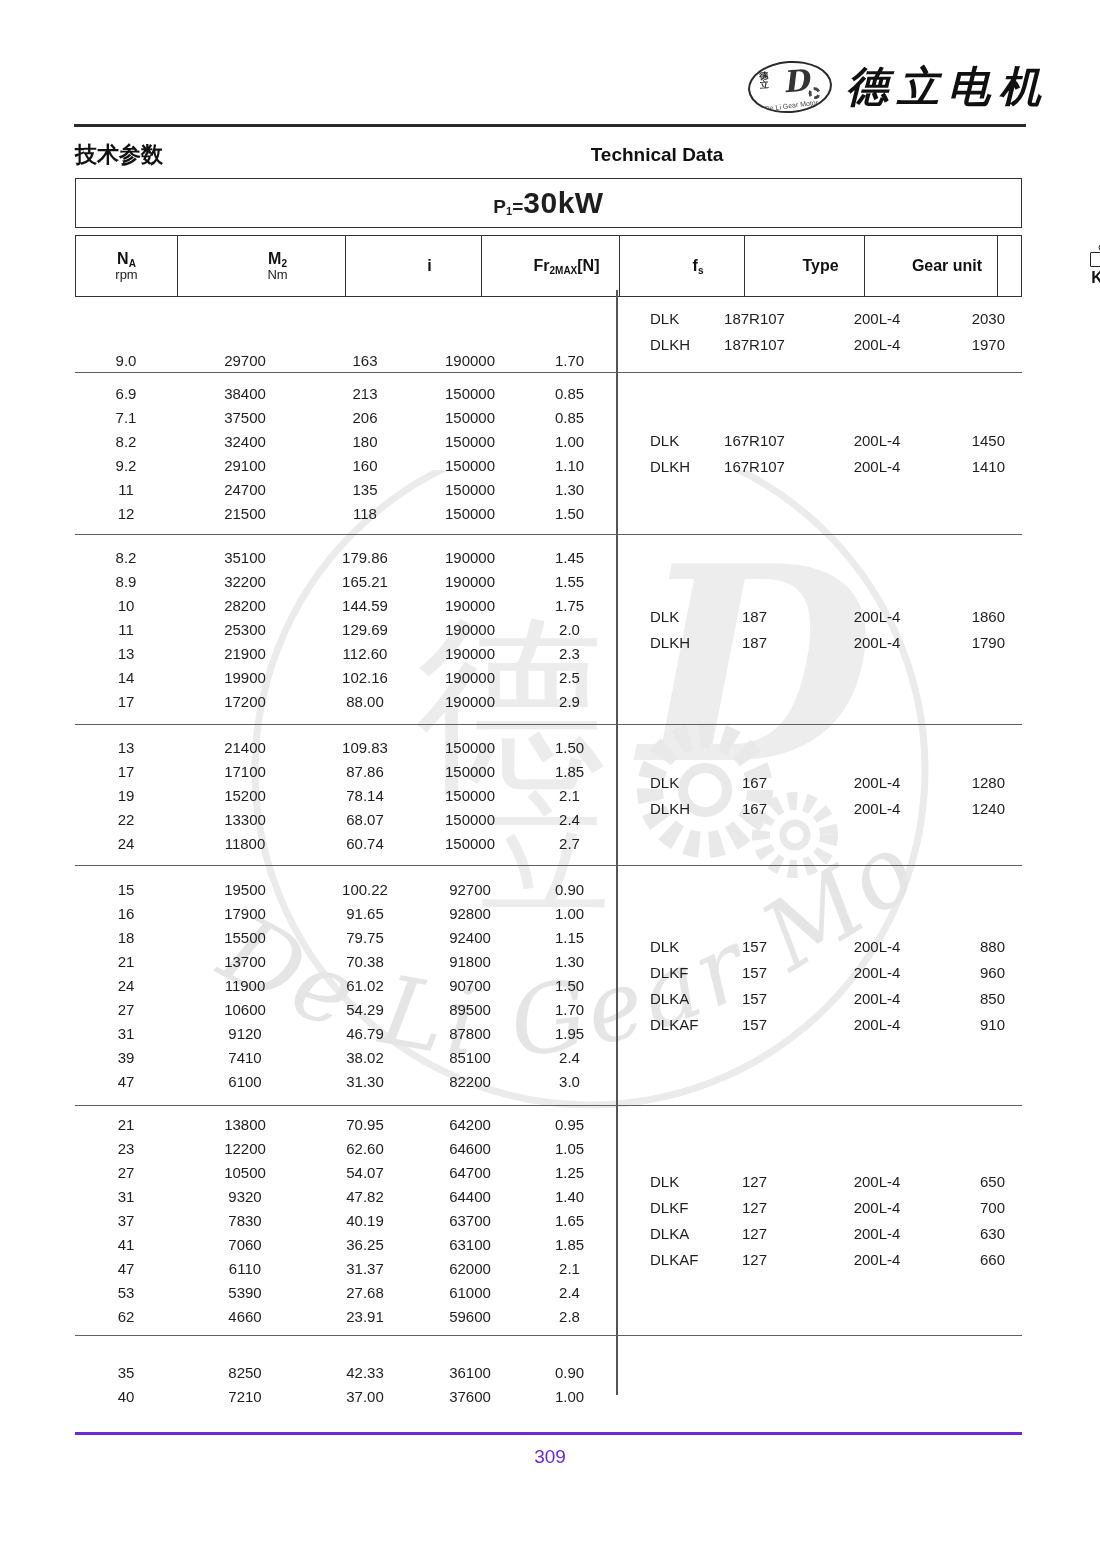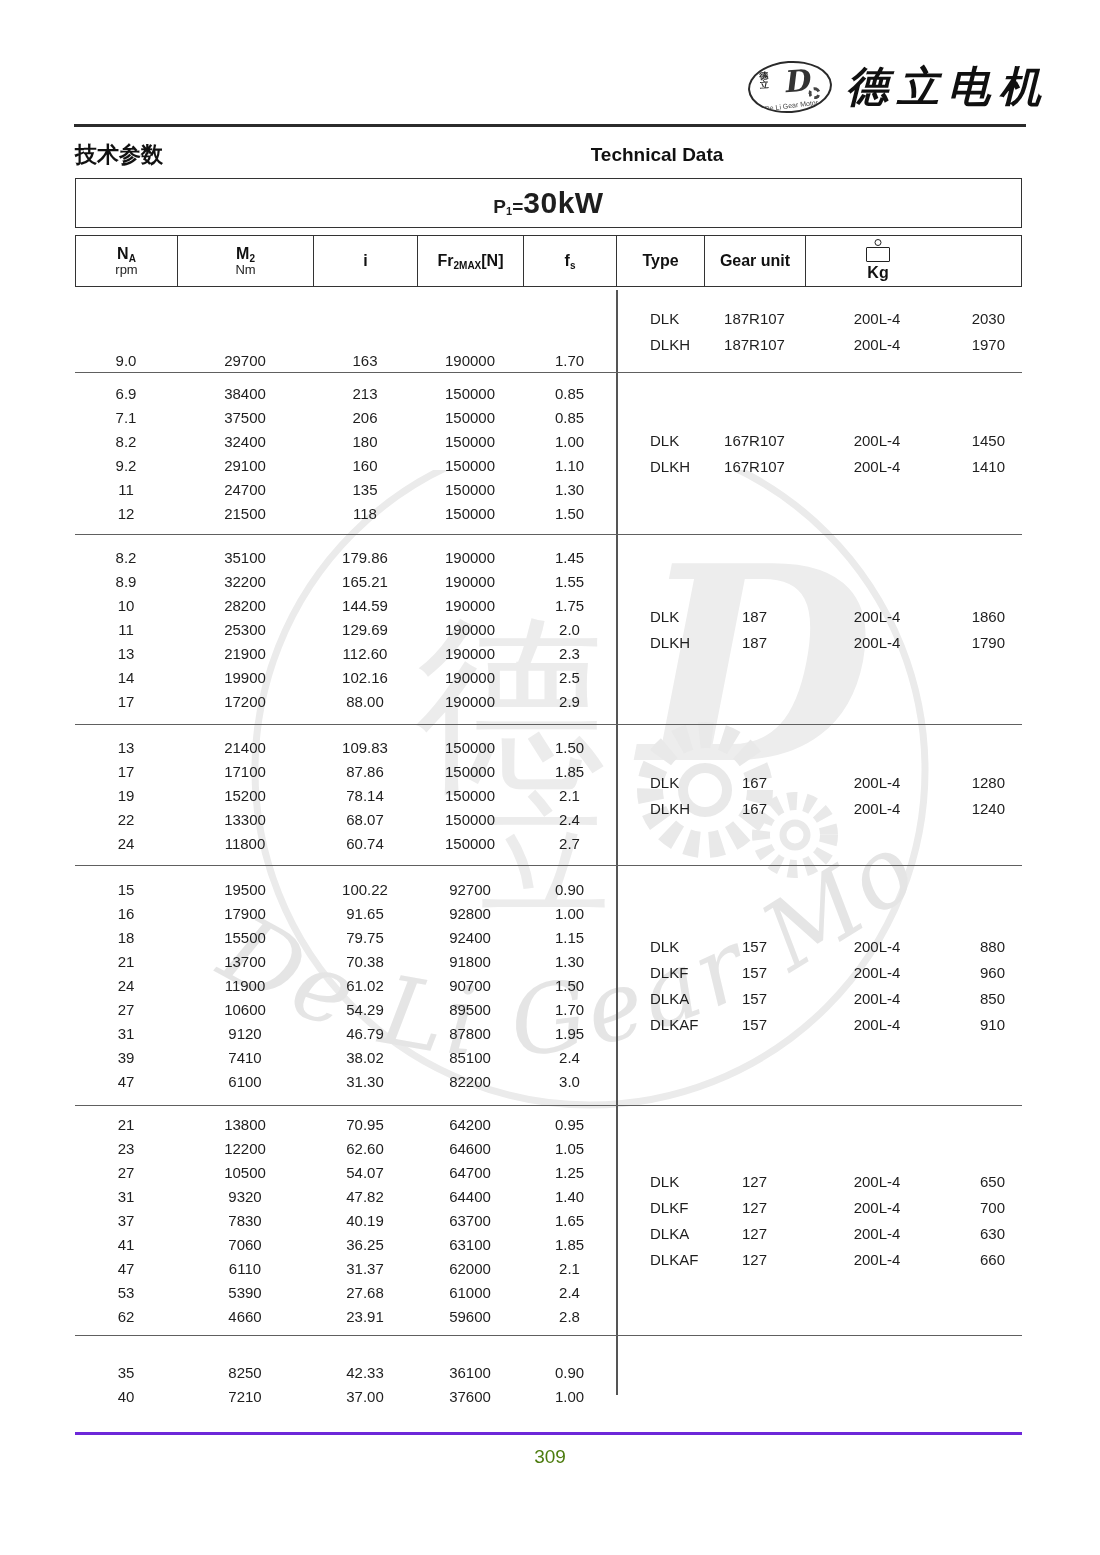--- a/index.html
+++ b/index.html
@@ -35,23 +35,23 @@
   .power-box{position:absolute;left:75px;top:178px;width:947px;height:50px;border:1.5px solid #333;
              display:flex;align-items:baseline;justify-content:center;z-index:1;background:transparent;}
   .pw-base{font-size:19px;font-weight:bold;}
   .pw-sub{font-size:11px;font-weight:bold;position:relative;top:2px;}
   .pw-eq{font-size:19px;font-weight:bold;}
   .pw-val{font-size:30px;font-weight:bold;letter-spacing:.5px;}
   .power-box{align-items:center;}
   .power-inner{display:flex;align-items:baseline;}
 
   
-  .header-row{position:absolute;left:75px;top:235px;width:947px;height:52px;display:grid;
+  .header-row{position:absolute;left:75px;top:235px;width:947px;height:62px;display:grid;
               grid-template-columns:102px 136px 104px 106px 93px 88px 101px 144px 73px;
-              border:1.4px solid #333;z-index:1;background:transparent;}
+              border:1.4px solid #333;z-index:1;background:transparent;gap:32px;}
   .hcell{border-right:1.2px solid #333;display:flex;flex-direction:column;align-items:center;
          justify-content:center;gap:0;}
   .hcell:last-child{border-right:none;}
   .hmain{font-weight:bold;font-size:16px;color:#111;line-height:1.15;}
   .hsubscript{font-size:10px;font-weight:bold;position:relative;top:3px;}
   .hunit{font-size:13px;color:#222;line-height:1.1;}
   .weight-icon{width:24px;height:15px;border:1.6px solid #222;border-radius:1px;position:relative;
                margin:8px auto 2px;}
   .weight-icon::before{content:'';position:absolute;width:5px;height:5px;border:1.5px solid #222;
                border-radius:50%;top:-9px;left:50%;transform:translateX(-50%);}
@@ -66,21 +66,21 @@
   .block--last .bright::before{bottom:37px;}
   .drow{display:grid;grid-template-columns:102px 136px 104px 106px 93px;height:24px;align-items:center;}
   .dcell{text-align:center;font-size:15px;color:#1e1e1e;}
   .trow{display:grid;grid-template-columns:88px 101px 144px 73px;height:26px;align-items:center;}
   .tcell{font-size:15px;color:#1e1e1e;text-align:center;}
   .t0{text-align:left;padding-left:34px;}
   .t3{text-align:right;padding-right:17px;}
 
   
   .page-num{position:absolute;left:0;top:1446px;width:1100px;text-align:center;font-size:19px;
-            color:#4d7c0f;z-index:1;}
+            color:#6d28d9;z-index:1;}
 </style>
 </head>
 <body>
 
 <div class="page">
 
   <svg class="watermark" width="880" height="840" viewBox="0 0 880 840" aria-hidden="true">
     <circle cx="470" cy="300" r="335" fill="none" stroke="#ebebeb" stroke-width="7"></circle>
     <path id="wmArc" d="M 95 500 Q 430 710 820 400" fill="none"></path>
     <text font-size="95" font-style="italic" fill="#e5e5e5" letter-spacing="5" font-family="'DejaVu Serif',serif">

